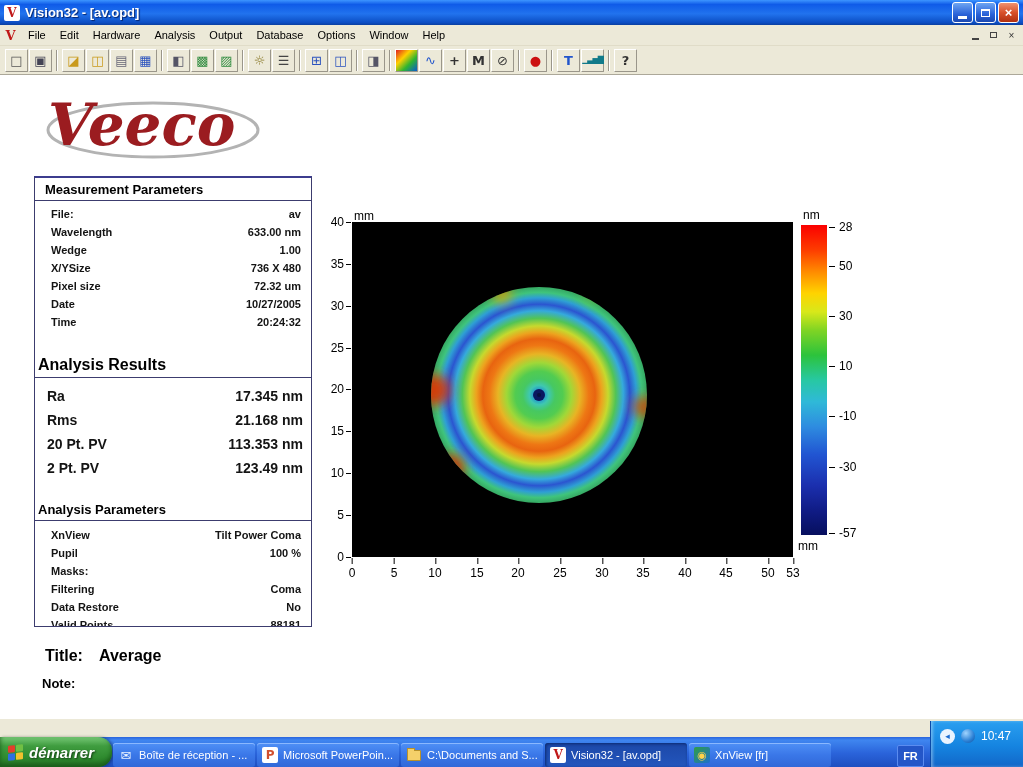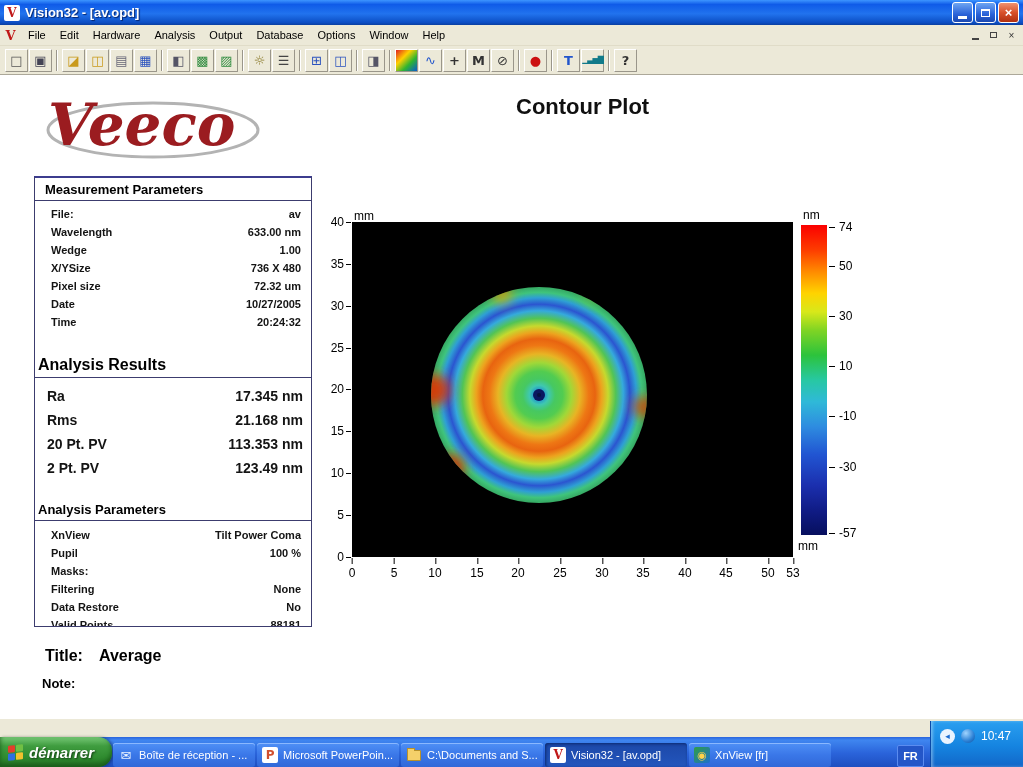--- a/index.html
+++ b/index.html
@@ -199,21 +199,20 @@
   <button class="tb" style="color:#333;font-weight:bold">?</button>
 </div>
 
 <div id="content">
 
   <svg width="228" height="82" viewBox="0 0 228 82" style="position:absolute;left:40px;top:8px">
     <ellipse cx="113" cy="47" rx="105" ry="27" fill="none" stroke="#b3b3b3" stroke-width="3"></ellipse>
     <text x="8" y="62" font-size="58" font-style="italic" font-weight="bold" fill="#9b1c20" font-family="DejaVu Serif, serif">Veeco</text>
   </svg>
 
-  <div class="page-title">Contour Plot</div>
 
   <div id="params-panel">
     <div class="ph1">Measurement Parameters</div>
     <div class="prow small">
         <span>File:</span>
         <span>av</span>
       </div>
     <div class="prow small">
         <span>Wavelength</span>
         <span>633.00 nm</span>
@@ -265,21 +264,21 @@
     <div class="prow small">
         <span>Pupil</span>
         <span>100 %</span>
       </div>
     <div class="prow small">
         <span>Masks:</span>
         <span></span>
       </div>
     <div class="prow small">
         <span>Filtering</span>
-        <span>None</span>
+        <span>Coma</span>
       </div>
     <div class="prow small">
         <span>Data Restore</span>
         <span>No</span>
       </div>
     <div class="prow small">
         <span>Valid Points</span>
         <span>88181</span>
       </div>
   </div>
@@ -347,21 +346,21 @@
   <div class="xlab" style="left:602px">30</div>
   <div class="xlab" style="left:643px">35</div>
   <div class="xlab" style="left:685px">40</div>
   <div class="xlab" style="left:726px">45</div>
   <div class="xlab" style="left:768px">50</div>
   <div class="xlab" style="left:793px">53</div>
   <span class="unit" style="left:798px;top:464px">mm</span>
 
   <span class="unit" style="left:803px;top:133px">nm</span>
   <div id="cbar"></div>
-  <div class="cblab" style="top:152px">74</div>
+  <div class="cblab" style="top:152px">28</div>
   <div class="cblab" style="top:191px">50</div>
   <div class="cblab" style="top:241px">30</div>
   <div class="cblab" style="top:291px">10</div>
   <div class="cblab" style="top:341px">-10</div>
   <div class="cblab" style="top:392px">-30</div>
   <div class="cblab" style="top:458px">-57</div>
 
   <div class="doc-title">
     <span>Title:</span><span class="val">Average</span>
   </div>

